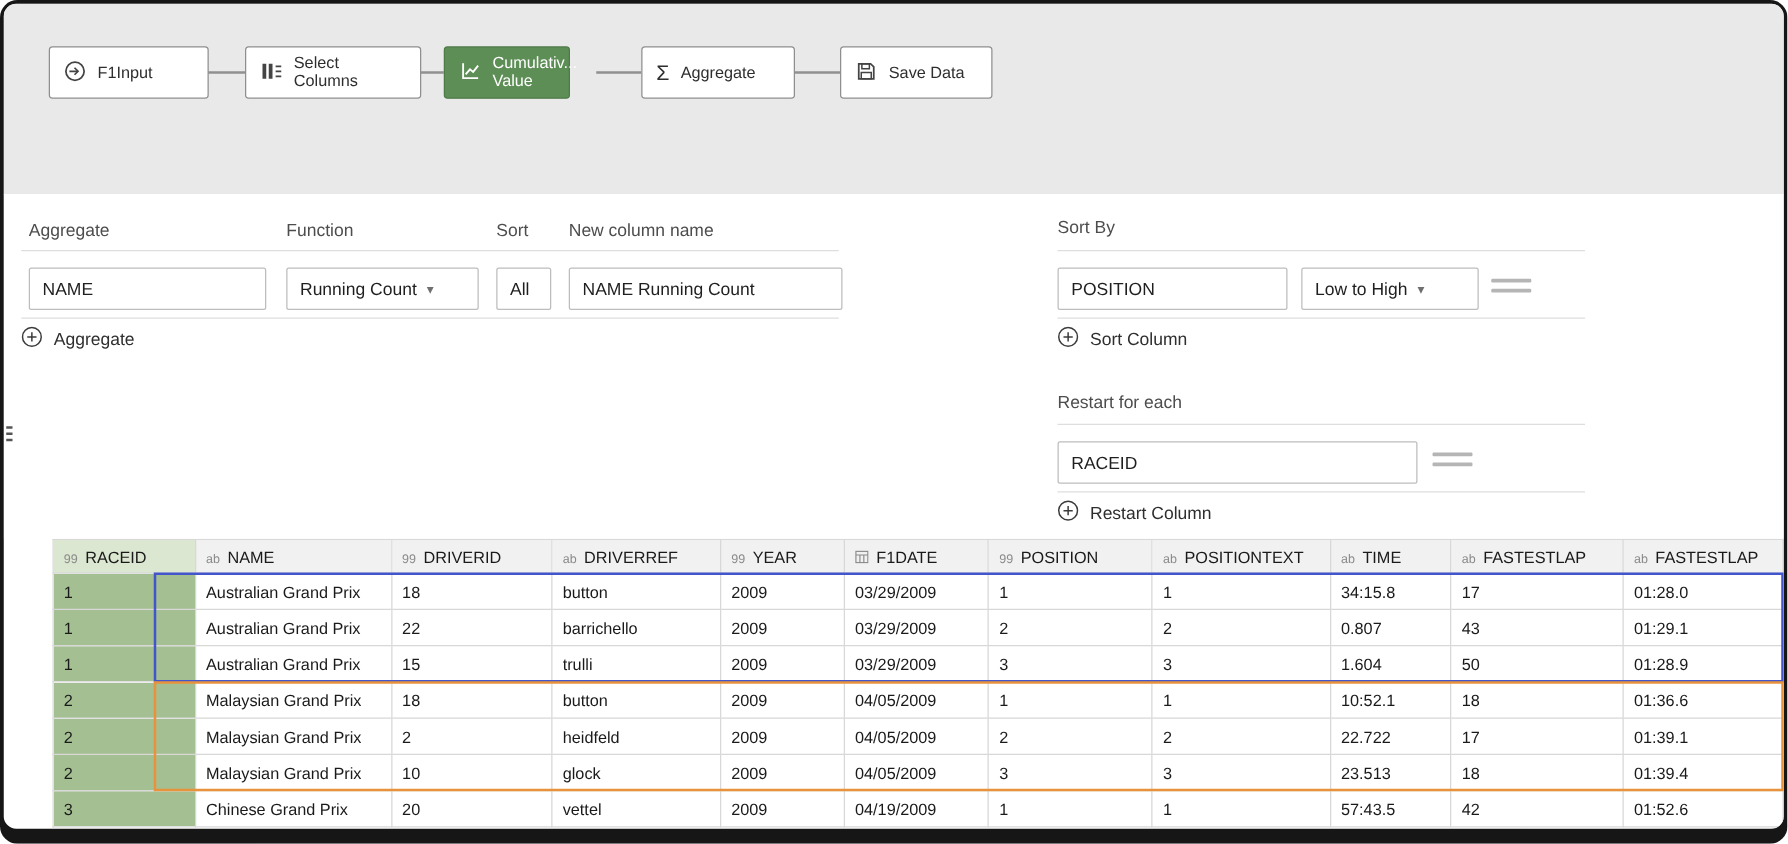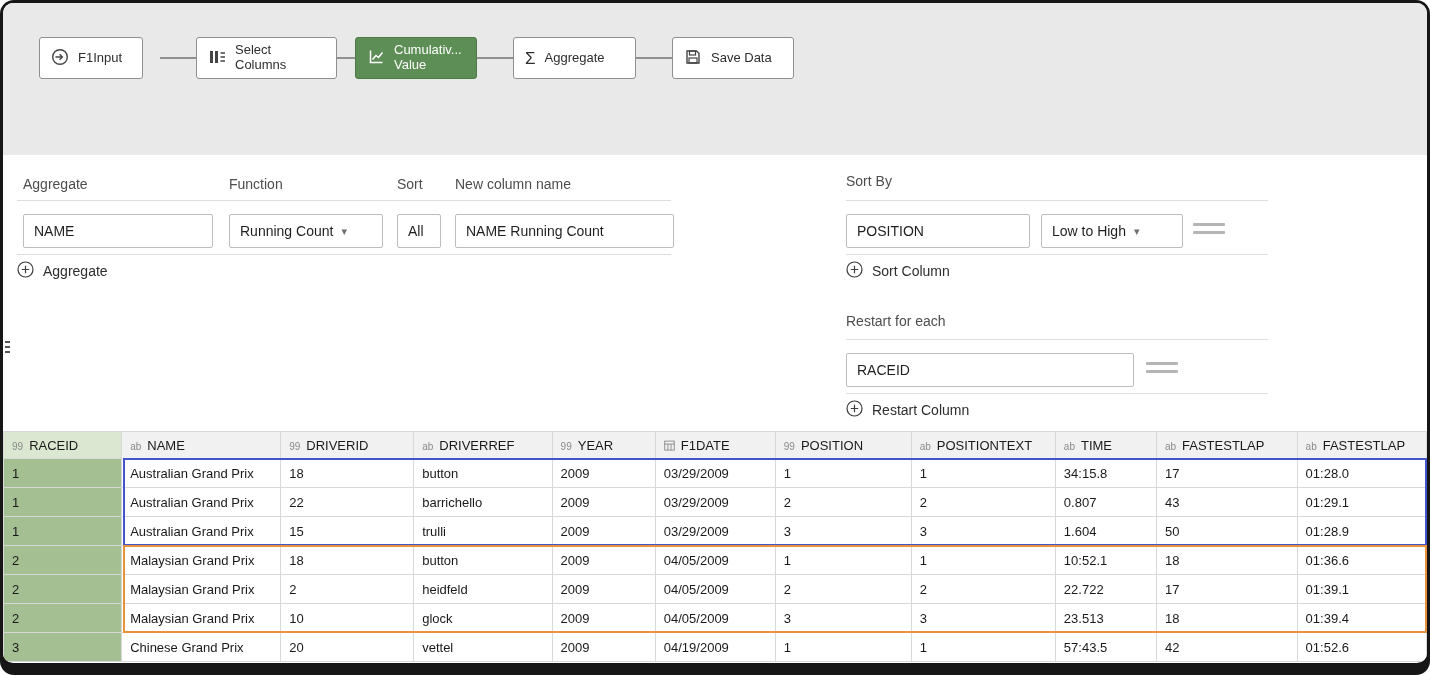--- a/index.html
+++ b/index.html
@@ -27,21 +27,21 @@
   .rows-box{display:flex;align-items:center;}
   .add-link{position:absolute;display:flex;align-items:center;gap:9px;font-size:14px;color:#2e2e2e;cursor:pointer;
             background:none;border:none;padding:0;font-family:inherit;}
   .grab{position:absolute;display:flex;flex-direction:column;gap:5px;cursor:grab;}
   .grab i{display:block;width:32px;height:3px;background:#b5b5b5;border-radius:1px;}
   .left-grip{position:absolute;left:2px;top:338px;display:flex;flex-direction:column;gap:3px;cursor:pointer;}
   .left-grip i{display:block;width:5px;height:2px;background:#555;}
 
   
   #table-mount{position:absolute;left:0;top:428px;right:0;bottom:0;overflow:hidden;}
-  #table-mount table{border-collapse:collapse;table-layout:fixed;font-size:13px;}
+  #table-mount table{border-collapse:collapse;table-layout:fixed;font-size:13px;margin-left:39px;}
   #table-mount th,#table-mount td{border:1px solid #d8d8d8;padding:0 8px;text-align:left;white-space:nowrap;overflow:hidden;}
   #table-mount th{height:26px;background:#f1f1f1;font-weight:normal;color:#1a1a1a;}
   #table-mount th.raceid-h{background:var(--raceid-header-bg,#dbe7d1);}
   #table-mount td{height:28px;background:#fff;color:#1a1a1a;}
   #table-mount td.raceid{background:var(--raceid-cell-bg,#a4bf92);}
   .ticon{color:#8a8a8a;font-size:10px;margin-right:6px;}
   .group-outline{position:absolute;left:120px;right:0;height:88px;border:2px solid;box-sizing:border-box;pointer-events:none;}
   #group1{top:455px;border-color:var(--group1-outline,#4355cb);}
   #group2{top:542px;border-color:var(--group2-outline,#e8923c);}
 </style>
@@ -50,39 +50,39 @@
 
 <div class="frame">
 <div class="app">
 
   <div class="flow-panel">
     <div class="conn" style="left:157px;width:36px"></div>
     <div class="conn" style="left:317px;width:35px"></div>
     <div class="conn" style="left:474px;width:36px"></div>
     <div class="conn" style="left:633px;width:36px"></div>
 
-    <div class="flow-node" style="left:36px;width:104px">
+    <div class="flow-node" style="left:36px;width:128px">
       <span><svg width="18" height="18" viewBox="0 0 18 18">
               <circle cx="9" cy="9" r="7.3" fill="none" stroke="#444" stroke-width="1.4"></circle>
               <path d="M4.5 9h6.6" stroke="#444" stroke-width="1.4" fill="none"></path>
               <path d="M8.6 6.2L11.4 9l-2.8 2.8" stroke="#444" stroke-width="1.4" fill="none"></path>
             </svg></span>
       <span class="nlabel">F1Input</span>
     </div>
 
     <div class="flow-node" style="left:193px;width:141px">
       <span><svg width="18" height="18" viewBox="0 0 18 18">
               <rect x="2" y="3" width="3" height="12" fill="#444"></rect>
               <rect x="7" y="3" width="3" height="12" fill="#444"></rect>
               <path d="M12.5 5h4.5M12.5 9h4.5M12.5 13h4.5" stroke="#444" stroke-width="1.4" fill="none"></path>
             </svg></span>
       <span class="nlabel">Select Columns</span>
     </div>
 
-    <div class="flow-node active" style="left:352px;width:122px">
+    <div class="flow-node active" style="left:352px;width:101px">
       <span><svg width="18" height="18" viewBox="0 0 18 18">
               <path d="M3.5 2.5v12h12" fill="none" stroke="#fff" stroke-width="1.5"></path>
               <path d="M5.5 11.5l3.5-4 2.5 2 4-5" fill="none" stroke="#fff" stroke-width="1.5"></path>
             </svg></span>
       <span class="nlabel">Cumulativ... Value</span>
     </div>
 
     <div class="flow-node" style="left:510px;width:123px">
       <span class="sigma">Σ</span>
       <span class="nlabel">Aggregate</span>

